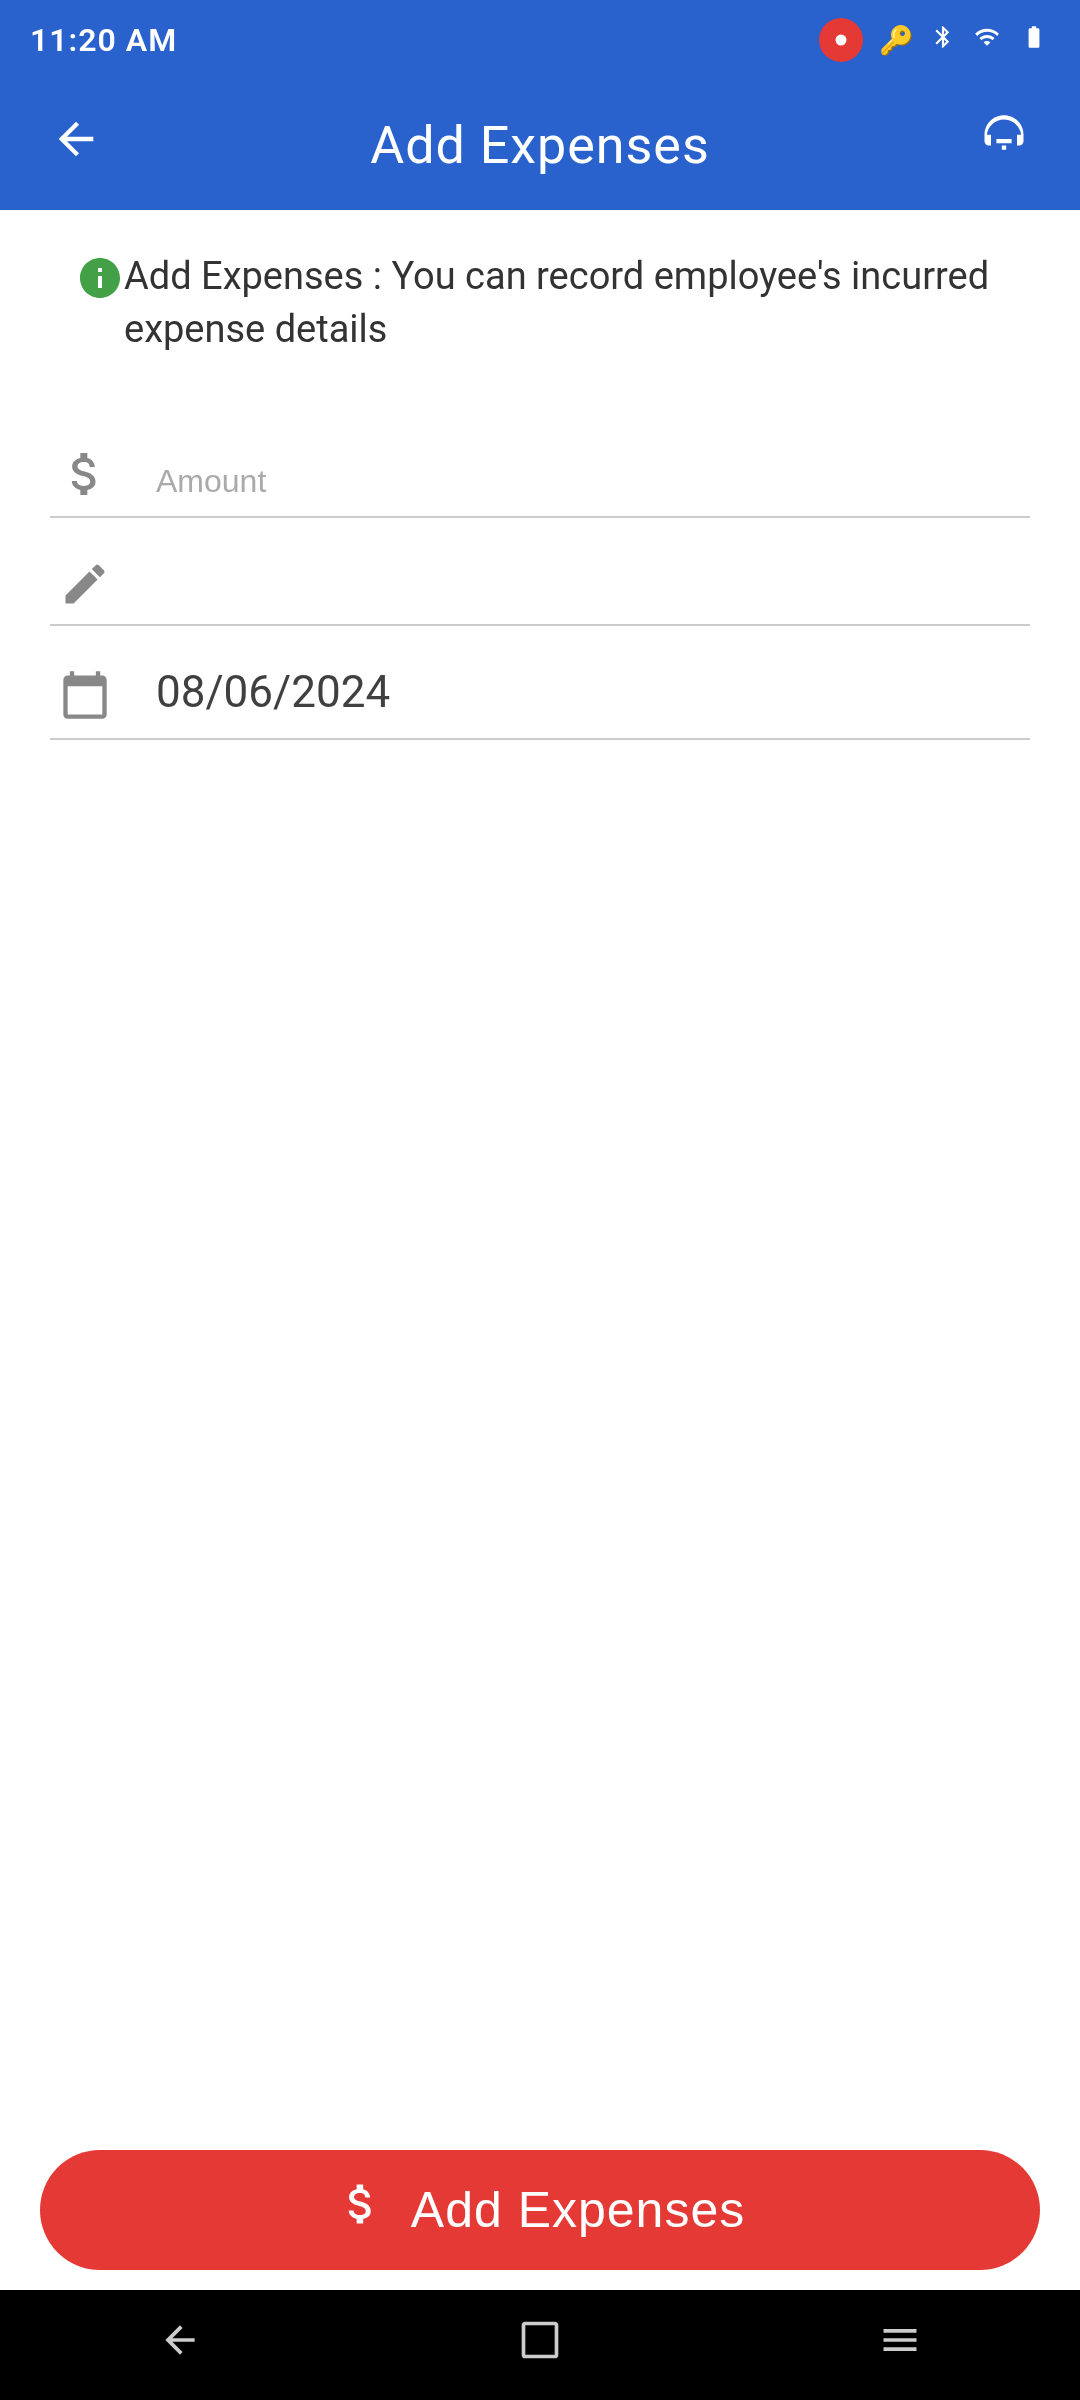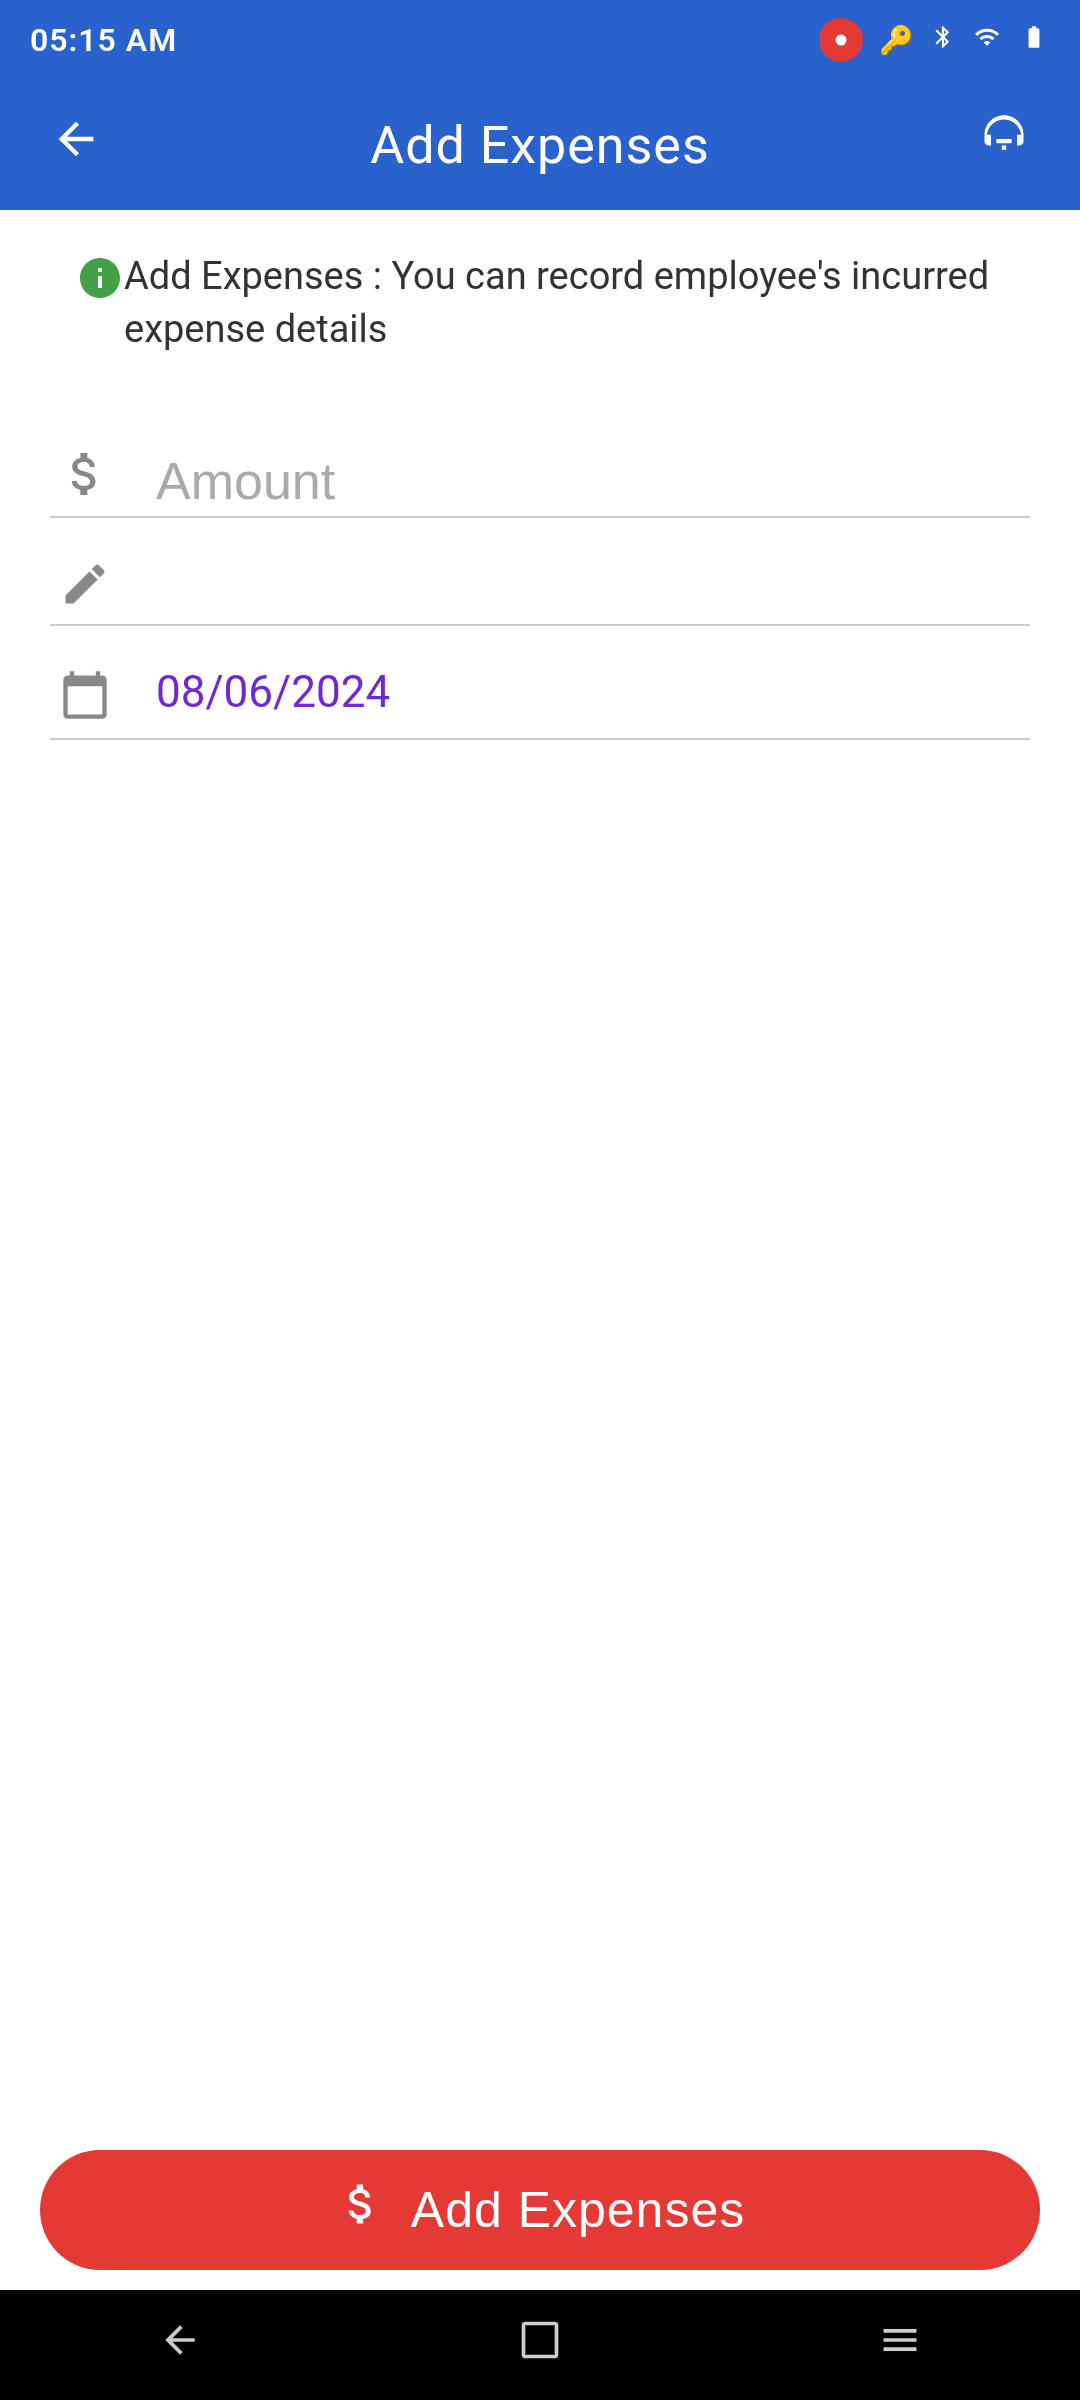--- a/index.html
+++ b/index.html
@@ -134,34 +134,34 @@
       font-size: 56px;
       flex-shrink: 0;
       width: 70px;
       text-align: center;
     }
 
     .field-input {
       flex: 1;
       border: none;
       outline: none;
-      font-size: 52px;
+      font-size: 32px;
       color: #ec4899;
       background: transparent;
       width: 100%;
     }
 
     .field-input::placeholder {
       color: #aaaaaa;
     }
 
     .field-value {
       flex: 1;
       font-size: 44px;
-      color: #6d28d9;
+      color: #404040;
       padding-bottom: 20px;
     }
 
     
     .bottom-nav {
       position: absolute;
       bottom: 0;
       width: 100%;
       height: 110px;
       background: #000000;
@@ -202,21 +202,21 @@
       color: white;
       font-size: 50px;
       font-weight: 500;
       letter-spacing: 1px;
     }
   </style>
 </head>
 <body>
 
 <div class="status-bar">
-  <span class="status-time">05:15 AM</span>
+  <span class="status-time">11:20 AM</span>
   <div class="status-icons">
 
     <span class="status-icon-red">
       <svg width="22" height="22" viewBox="0 0 24 24" fill="white">
         <circle cx="12" cy="12" r="6"></circle>
       </svg>
     </span>
 
     <span class="status-icon">🔑</span>
 

